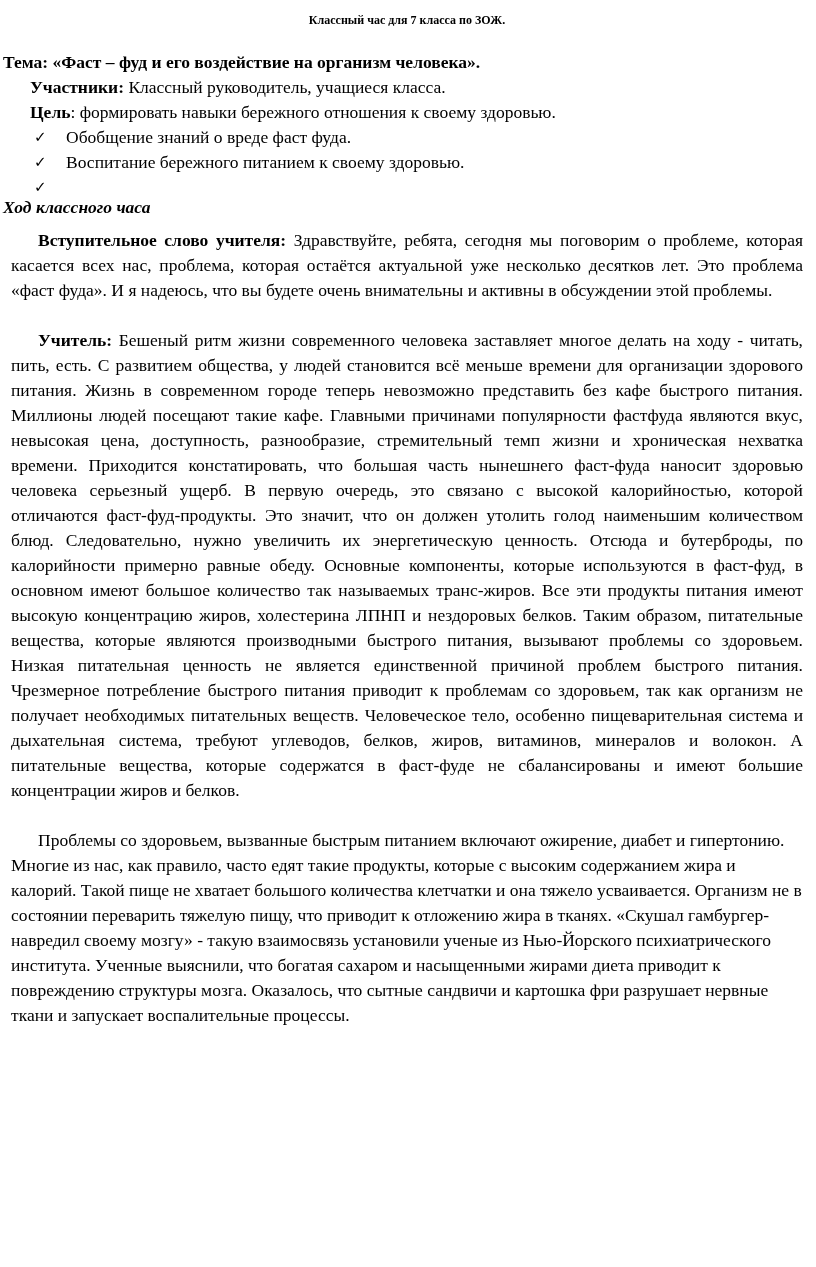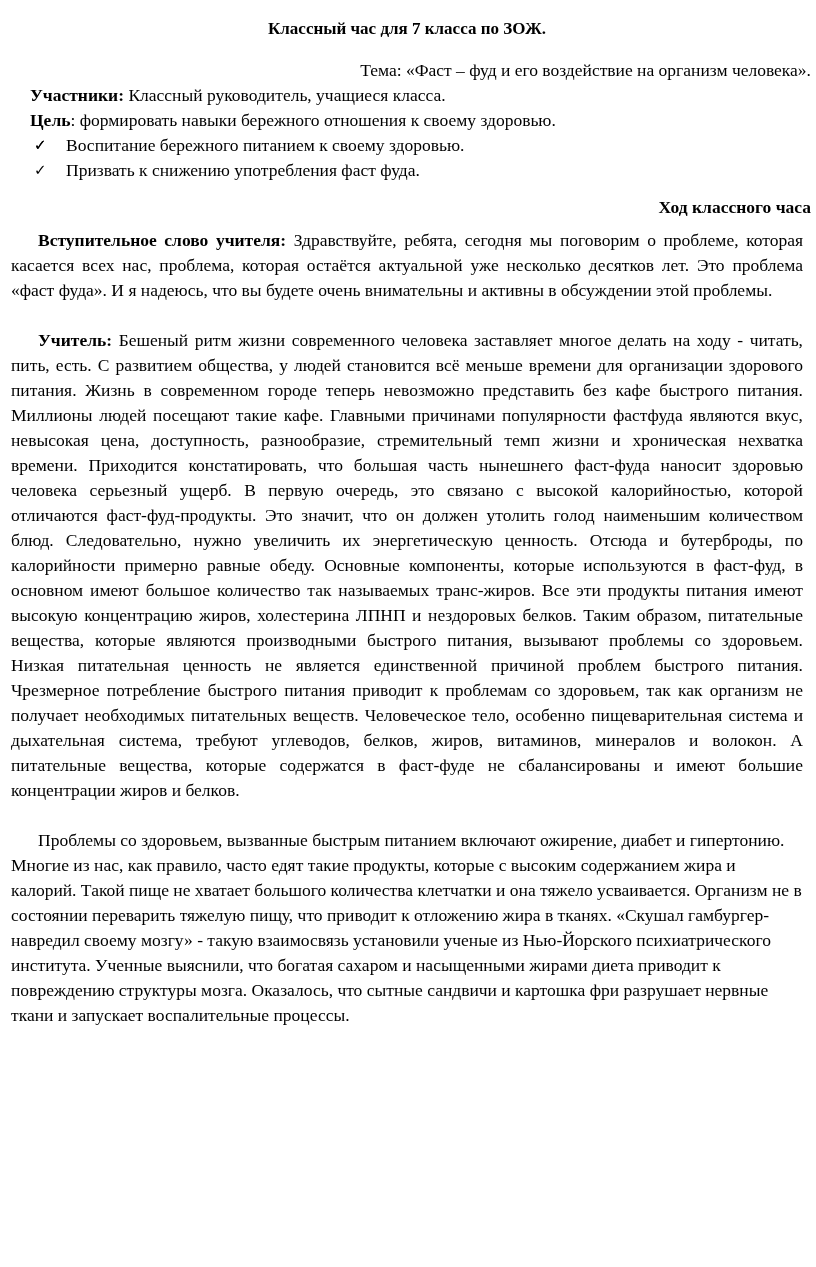--- a/index.html
+++ b/index.html
@@ -17,26 +17,26 @@
     line-height: 25px;
   }
   .doc {
     padding: 8px 5px 0 3px;
     box-sizing: border-box;
     width: 816px;
   }
   .title {
     text-align: center;
     font-weight: bold;
-    margin: 8px;
-    font-size: 17px;
+    margin: 0;
+    font-size: 12px;
   }
   .theme {
-    text-align: right;
-    font-weight: normal;
+    text-align: left;
+    font-weight: bold;
     margin: 17px 0 0 0;
   }
   .line {
     margin: 0;
     text-indent: 27px;
   }
   .bold { font-weight: bold; }
   .tasks {
     list-style: none;
     margin: 0;
@@ -47,23 +47,24 @@
     padding-left: 63px;
   }
   .check {
     position: absolute;
     left: 31px;
     top: 0;
     font-family: "DejaVu Sans", sans-serif;
     font-size: 15px;
   }
   .section-heading {
-    text-align: right;
+    text-align: left;
     font-weight: bold;
-    margin: 12px 0 0 0;
+    margin: 20px 0 0 0;
+    font-style: italic;
   }
   .para {
     margin: 8px;
     text-indent: 27px;
   }
   .justify { text-align: justify; }
   .mt { margin-top: 25px; }
   .mt-sm { margin-top: 22px; }
 </style>
 </head>
@@ -74,23 +75,23 @@
   <p class="title">Классный час для 7 класса по ЗОЖ.</p>
 
   <p class="theme">Тема: «Фаст – фуд и его воздействие на организм человека».</p>
 
   <p class="line"><span class="bold">Участники:</span><span> Классный руководитель, учащиеся класса.</span></p>
 
   <p class="line"><span class="bold">Цель</span><span>: формировать навыки бережного отношения к своему здоровью.</span></p>
 
 
   <ul class="tasks">
+    <li><span class="check">✓</span><span>Обобщение знаний о вреде фаст фуда.</span></li>
+    <li><span class="check">✓</span><span>Воспитание бережного питанием к своему здоровью.</span></li>
     <li><span class="check">✓</span></li>
-    <li><span class="check">✓</span><span>Воспитание бережного питанием к своему здоровью.</span></li>
-    <li><span class="check">✓</span><span>Призвать к снижению употребления фаст фуда.</span></li>
   </ul>
 
   <p class="section-heading">Ход классного часа</p>
 
   <p class="para justify"><span class="bold">Вступительное слово учителя:</span><span> Здравствуйте, ребята, сегодня мы поговорим о проблеме, которая касается всех нас, проблема, которая остаётся актуальной уже несколько десятков лет. Это проблема «фаст фуда». И я надеюсь, что вы будете очень внимательны и активны в обсуждении этой проблемы.</span></p>
 
   <p class="para justify mt"><span class="bold">Учитель:</span><span> Бешеный ритм жизни современного человека заставляет многое делать на ходу - читать, пить, есть. С развитием общества, у людей становится всё меньше времени для организации здорового питания. Жизнь в современном городе теперь невозможно представить без кафе быстрого питания. Миллионы людей посещают такие кафе. Главными причинами популярности фастфуда являются вкус, невысокая цена, доступность, разнообразие, стремительный темп жизни и хроническая нехватка времени. Приходится констатировать, что большая часть нынешнего фаст-фуда наносит здоровью человека серьезный ущерб. В первую очередь, это связано с высокой калорийностью, которой отличаются фаст-фуд-продукты. Это значит, что он должен утолить голод наименьшим количеством блюд. Следовательно, нужно увеличить их энергетическую ценность. Отсюда и бутерброды, по калорийности примерно равные обеду. Основные компоненты, которые используются в фаст-фуд, в основном имеют большое количество так называемых транс-жиров. Все эти продукты питания имеют высокую концентрацию жиров, холестерина ЛПНП и нездоровых белков. Таким образом, питательные вещества, которые являются производными быстрого питания, вызывают проблемы со здоровьем. Низкая питательная ценность не является единственной причиной проблем быстрого питания. Чрезмерное потребление быстрого питания приводит к проблемам со здоровьем, так как организм не получает необходимых питательных веществ. Человеческое тело, особенно пищеварительная система и дыхательная система, требуют углеводов, белков, жиров, витаминов, минералов и волокон. А питательные вещества, которые содержатся в фаст-фуде не сбалансированы и имеют большие концентрации жиров и белков.</span></p>
 
   <p class="para mt">Проблемы со здоровьем, вызванные быстрым питанием включают ожирение, диабет и гипертонию. Многие из нас, как правило, часто едят такие продукты, которые с высоким содержанием жира и калорий. Такой пище не хватает большого количества клетчатки и она тяжело усваивается. Организм не в состоянии переварить тяжелую пищу, что приводит к отложению жира в тканях. «Скушал гамбургер- навредил своему мозгу» - такую взаимосвязь установили ученые из Нью-Йорского психиатрического института. Ученные выяснили, что богатая сахаром и насыщенными жирами диета приводит к повреждению структуры мозга. Оказалось, что сытные сандвичи и картошка фри разрушает нервные ткани и запускает воспалительные процессы.</p>
 

